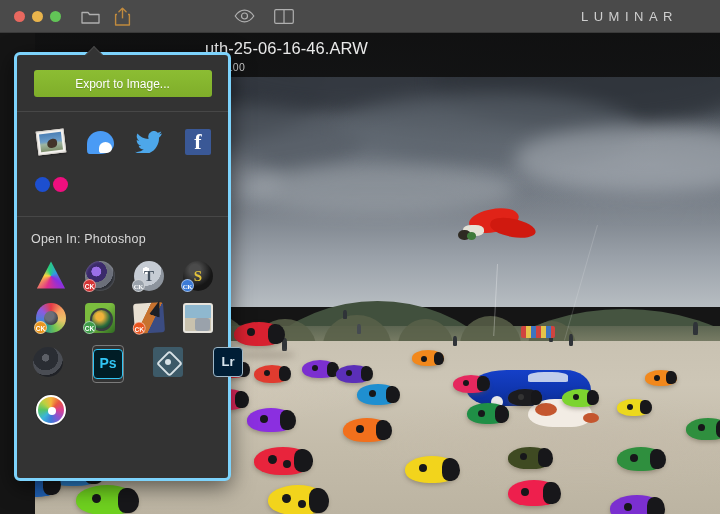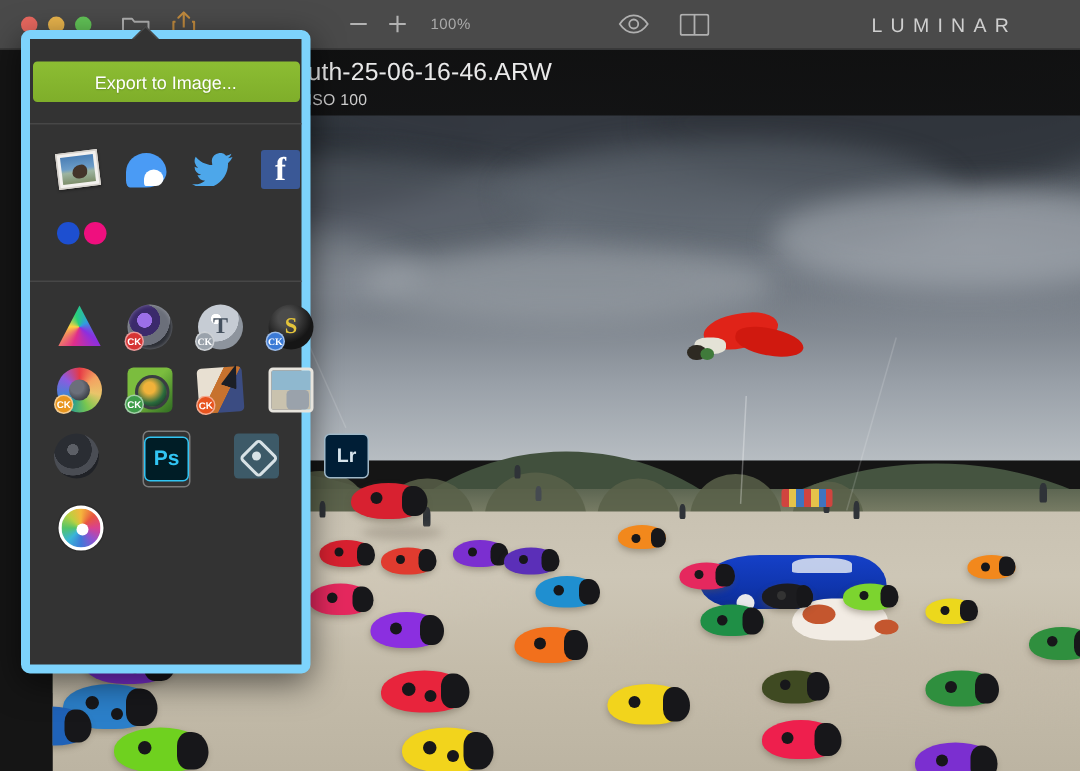--- a/index.html
+++ b/index.html
@@ -93,22 +93,22 @@
   .watermark{ position:absolute; right:10px; bottom:4px; display:flex; align-items:center; gap:7px; z-index:7; }
   .wm-text{ color:rgba(240,240,240,.80); font-size:21px; letter-spacing:.2px;
             text-shadow:0 1px 2px rgba(0,0,0,.25); }
   .wm-logo{ width:21px; height:21px; border-radius:50%; background:#e8762a;
             display:flex; align-items:center; justify-content:center; }
   .wm-logo i{ display:block; width:11px; height:7px; border-radius:50%;
               background:#3a2a18; border:1.5px solid #f5e7d8; }
 
   
   .popover{
-    position:absolute; left:14px; top:20px; width:193px; height:429px;
-    background:#333333; border:6px solid #7dd3fc; border-radius:6px; z-index:40;
+    position:absolute; left:14px; top:52px; width:217px; height:429px;
+    background:#333333; border:3px solid #7dd3fc; border-radius:6px; z-index:40;
     box-shadow:0 6px 22px rgba(0,0,0,.55);
   }
   .pop-arrow{
     position:absolute; left:68px; top:-9px; width:18px; height:9px; overflow:hidden;
   }
   .pop-arrow:before{
     content:""; position:absolute; left:2px; top:3px; width:13px; height:13px;
     background:#333333; border-left:1px solid #474747; border-top:1px solid #474747;
     transform:rotate(45deg);
   }
@@ -216,33 +216,20 @@
     </div>
 
     <div class="tb-icon" id="share-btn">
       <svg width="17" height="19" viewBox="0 0 17 19">
         <path d="M3 7.5H1.6V18h13.8V7.5H14" fill="none" stroke="#c08a3e" stroke-width="1.4" stroke-linejoin="round"></path>
         <path d="M8.5 1.4v10" fill="none" stroke="#c08a3e" stroke-width="1.4"></path>
         <path d="M4.9 4.8 8.5 1.3l3.6 3.5" fill="none" stroke="#c08a3e" stroke-width="1.4" stroke-linejoin="round" stroke-linecap="round"></path>
       </svg>
     </div>
 
-    <div class="zoomgroup">
-      <div class="zbtn">
-        <svg width="14" height="14" viewBox="0 0 14 14">
-            <path d="M1.5 7h11" stroke="#b3b3b3" stroke-width="1.4"></path>
-          </svg>
-      </div>
-      <div class="zbtn">
-        <svg width="14" height="14" viewBox="0 0 14 14">
-            <path d="M1.5 7h11M7 1.5v11" stroke="#b3b3b3" stroke-width="1.4"></path>
-          </svg>
-      </div>
-      <span class="zlevel">100%</span>
-    </div>
 
     <div class="viewgroup">
       <div class="tb-icon">
         <svg width="21" height="14" viewBox="0 0 21 14">
           <path d="M1.2 7C4 2.8 7.2 1.2 10.5 1.2S17 2.8 19.8 7c-2.8 4.2-6 5.8-9.3 5.8S4 11.2 1.2 7z" fill="none" stroke="#b0b0b0" stroke-width="1.2"></path>
           <circle cx="10.5" cy="7" r="3" fill="none" stroke="#b0b0b0" stroke-width="1.2"></circle>
         </svg>
       </div>
       <div class="tb-icon">
         <svg width="20" height="15" viewBox="0 0 20 15">
@@ -471,20 +458,21 @@
       <div class="icon-cell">
         <span class="ic-flickr">
             <span class="fl-dot b"></span>
             <span class="fl-dot p"></span>
           </span>
       </div>
     </div>
 
     <div class="divider" style="margin-top:16px;"></div>
 
+    <div class="sec-title">Open In: Photoshop</div>
 
     <div class="icon-row">
       <div class="icon-cell">
           <span class="ai ai-aurora"></span>
         </div>
       <div class="icon-cell">
         <span class="ai ai-lens">
             <span class="badge" style="background:#d63434;">CK</span>
           </span>
       </div>

